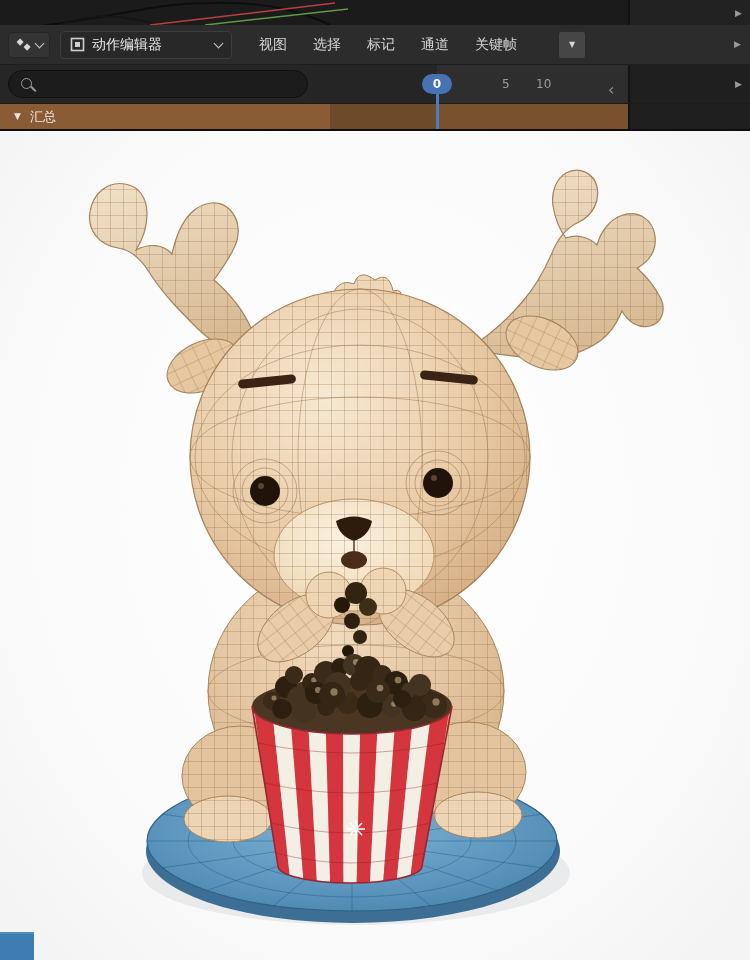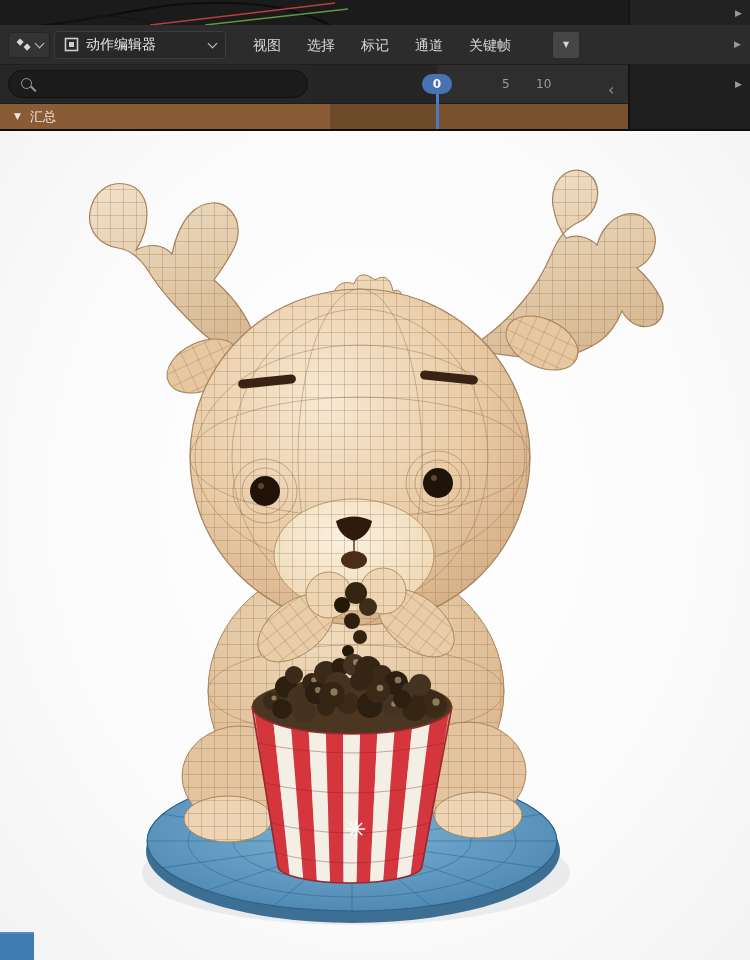--- a/index.html
+++ b/index.html
@@ -20,26 +20,26 @@
   .rightcol .panel-arrow{position:absolute;right:8px;top:50%;transform:translateY(-50%);}
   .panel-arrow{color:#9a9a9a;font-size:9px;line-height:1;cursor:default;}
 
   
   .headerRow{position:absolute;top:25px;left:0;width:750px;height:40px;background:#2c2c2c;
     border-bottom:1px solid #1e1e1e;display:flex;align-items:center;box-sizing:border-box;}
   .etype-btn{margin-left:8px;display:flex;align-items:center;gap:3px;padding:4px 6px;border-radius:4px;
     background:#343434;border:1px solid #262626;}
   .caret{width:6px;height:6px;border-right:1.6px solid #c8c8c8;border-bottom:1.6px solid #c8c8c8;
     transform:rotate(45deg);margin-top:-3px;flex:none;}
-  .mode-dd{margin-left:4px;height:28px;min-width:172px;box-sizing:border-box;background:#282828;
+  .mode-dd{margin-left:10px;height:28px;min-width:172px;box-sizing:border-box;background:#282828;
     border:1px solid #3d3d3d;border-radius:4px;display:flex;align-items:center;gap:7px;padding:0 9px;
     color:#e8e8e8;font-size:14px;}
   .mode-dd .caret{margin-left:auto;}
   .menus{display:flex;margin-left:14px;}
-  .menu-item{padding:8px 13px;color:#d6d6d6;font-size:14px;line-height:38px;white-space:nowrap;}
+  .menu-item{padding:8px 13px;color:#d6d6d6;font-size:14px;line-height:38px;white-space:nowrap;font-family:Liberation Serif, serif;}
   .filter-btn{margin-left:28px;width:26px;height:26px;background:#464646;border:1px solid #2a2a2a;
     border-radius:3px;display:flex;align-items:center;justify-content:center;color:#d5d5d5;font-size:8px;flex:none;}
   .header-spacer{flex:1;}
   .headerRow > .panel-arrow{margin-right:9px;}
 
   
   .rulerRow{position:absolute;top:65px;left:0;width:750px;height:39px;background:#262626;border-bottom:1px solid #1c1c1c;box-sizing:border-box;}
   .ruler-area{position:absolute;left:312px;right:120px;top:0;bottom:0;
     background:linear-gradient(to right,#252525 0,#252525 125px,#2e2e2e 125px,#2e2e2e 100%);}
   .search{position:absolute;left:8px;top:5px;width:300px;height:28px;background:#1c1c1c;

